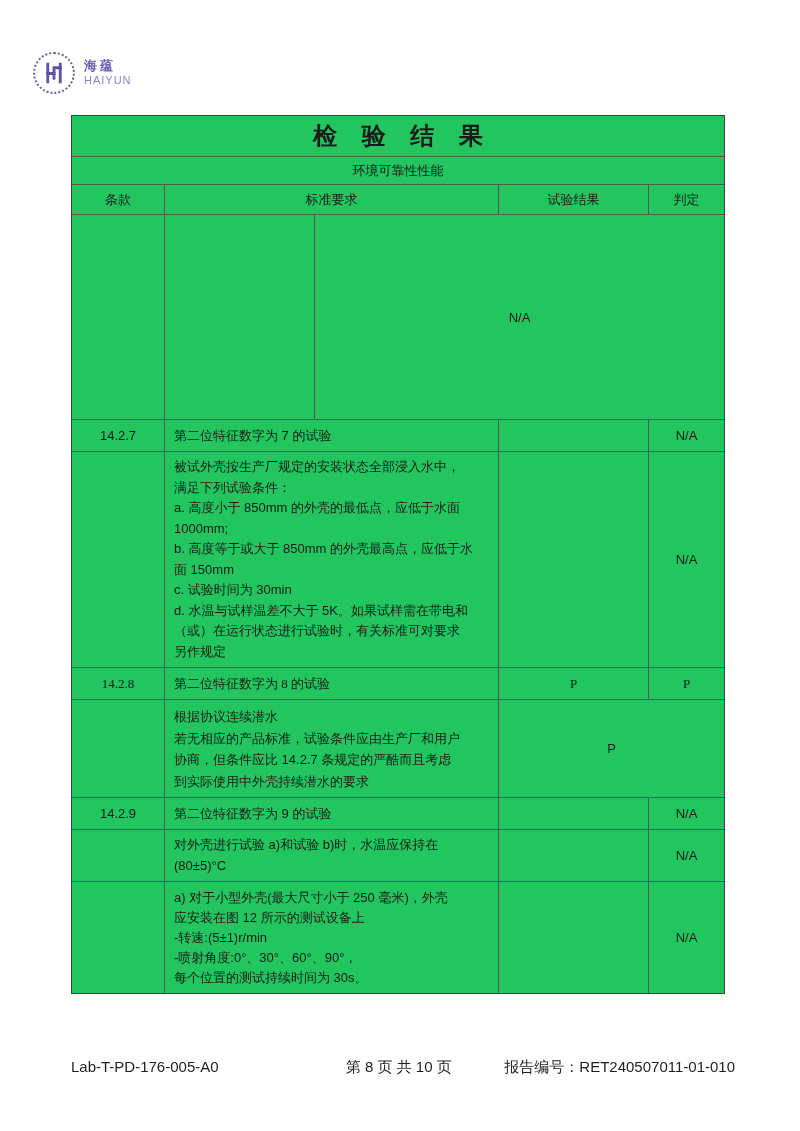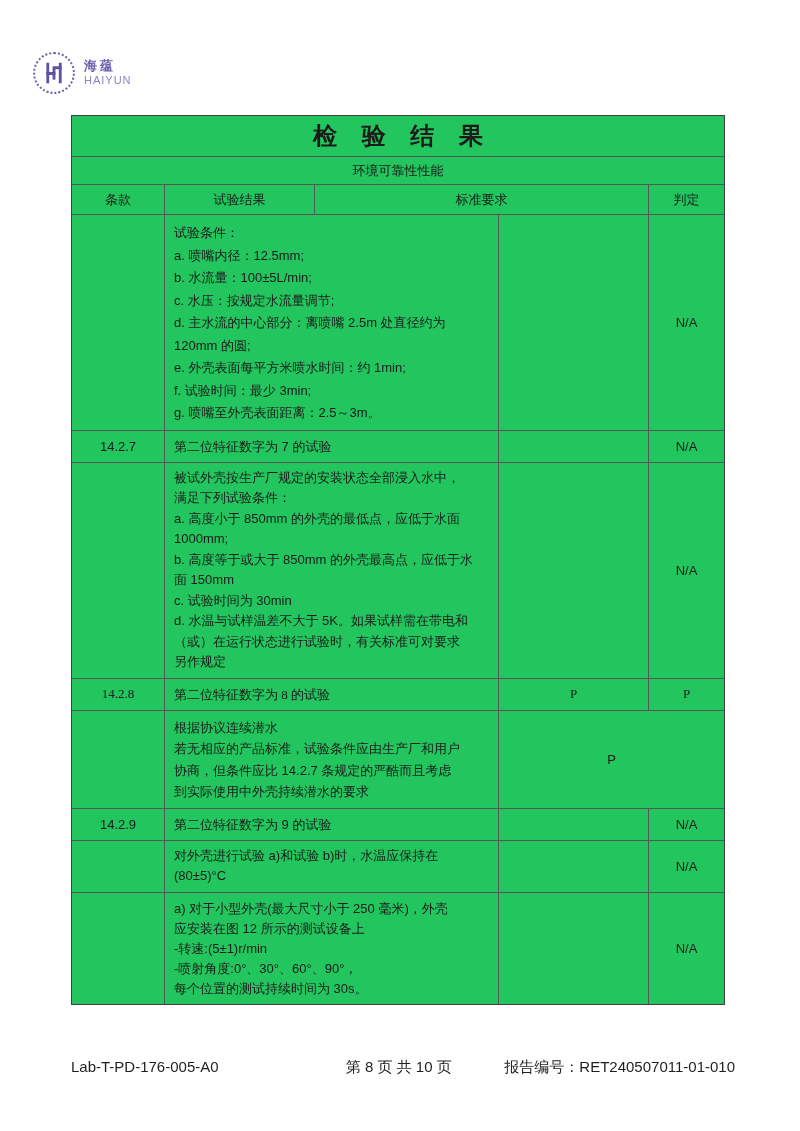--- a/index.html
+++ b/index.html
@@ -92,36 +92,27 @@
   <div class="trow title-row">
     <div class="t">检 验 结 果</div>
   </div>
 
   <div class="trow subtitle-row">
     <div>环境可靠性性能</div>
   </div>
 
   <div class="trow header-row">
     <div class="tcell col-clause">条款</div>
+    <div class="tcell col-req">标准要求</div>
     <div class="tcell col-result">试验结果</div>
-    <div class="tcell col-req">标准要求</div>
     <div class="tcell col-verdict">判定</div>
   </div>
 
   <div class="trow row-1">
     <div class="tcell col-clause clause"></div>
-    <div class="tcell col-req req">试验条件：
-a. 喷嘴内径：12.5mm;
-b. 水流量：100±5L/min;
-c. 水压：按规定水流量调节;
-d. 主水流的中心部分：离喷嘴 2.5m 处直径约为
-120mm 的圆;
-e. 外壳表面每平方米喷水时间：约 1min;
-f. 试验时间：最少 3min;
-g. 喷嘴至外壳表面距离：2.5～3m。</div>
     <div class="tcell col-result result"></div>
     <div class="tcell col-verdict verdict">N/A</div>
   </div>
 
   <div class="trow row-2">
     <div class="tcell col-clause clause">14.2.7</div>
     <div class="tcell col-req req vcenter">第二位特征数字为 7 的试验</div>
     <div class="tcell col-result result"></div>
     <div class="tcell col-verdict verdict">N/A</div>
   </div>

